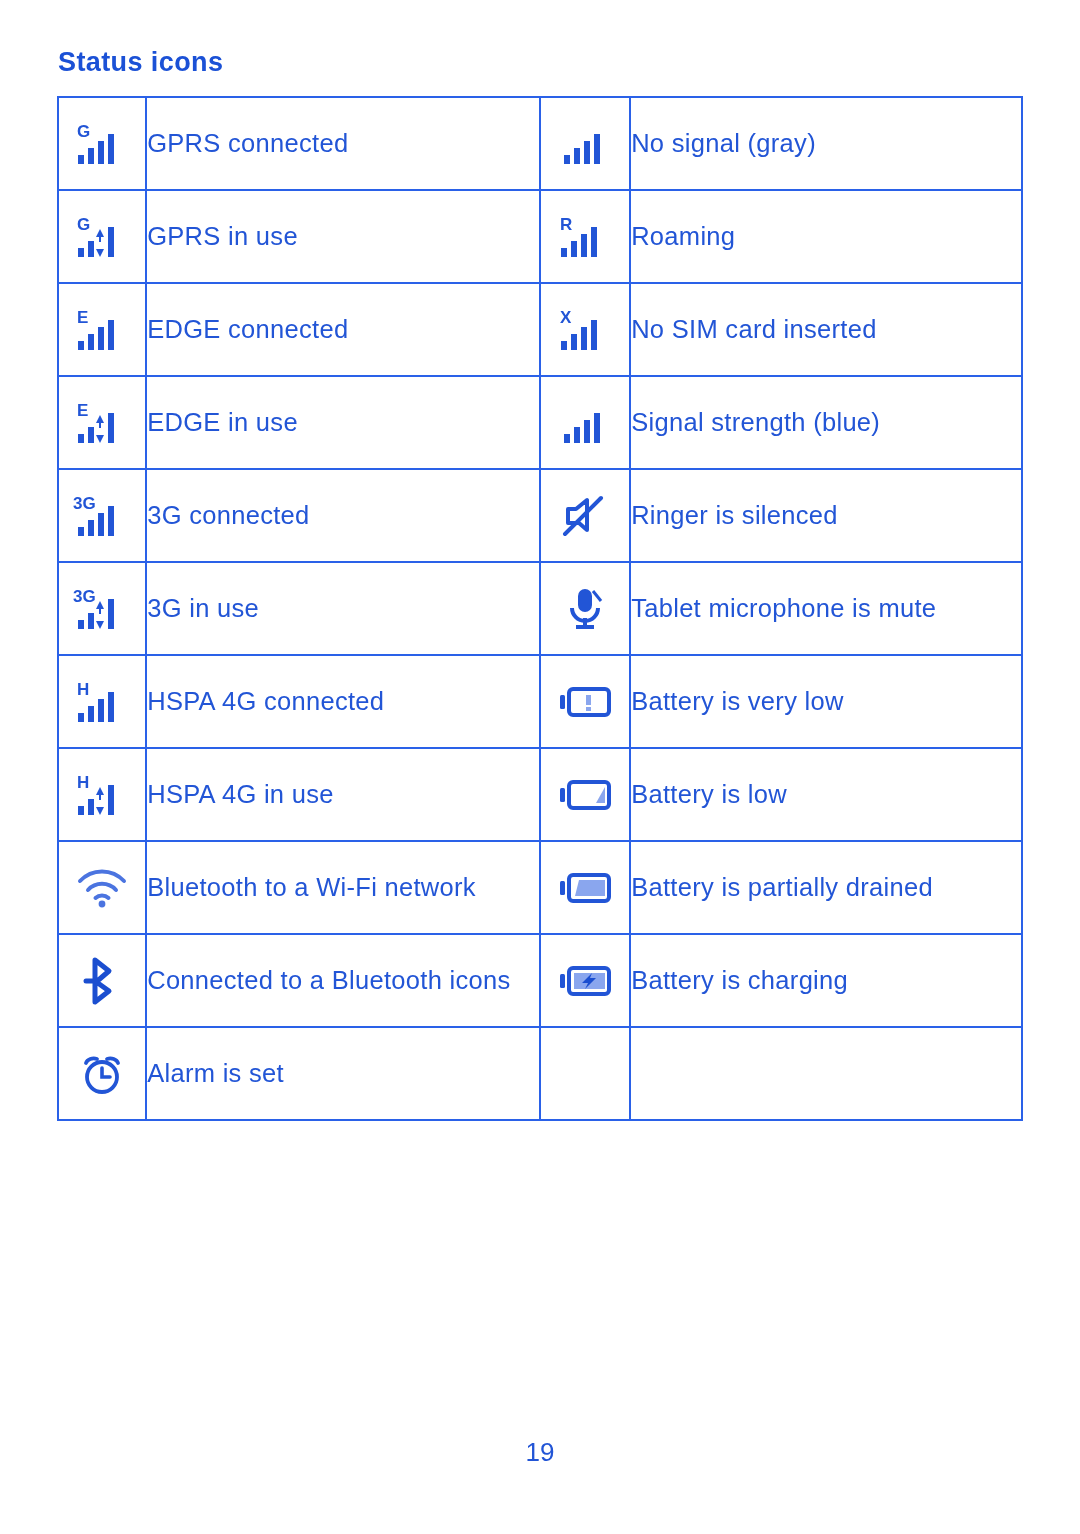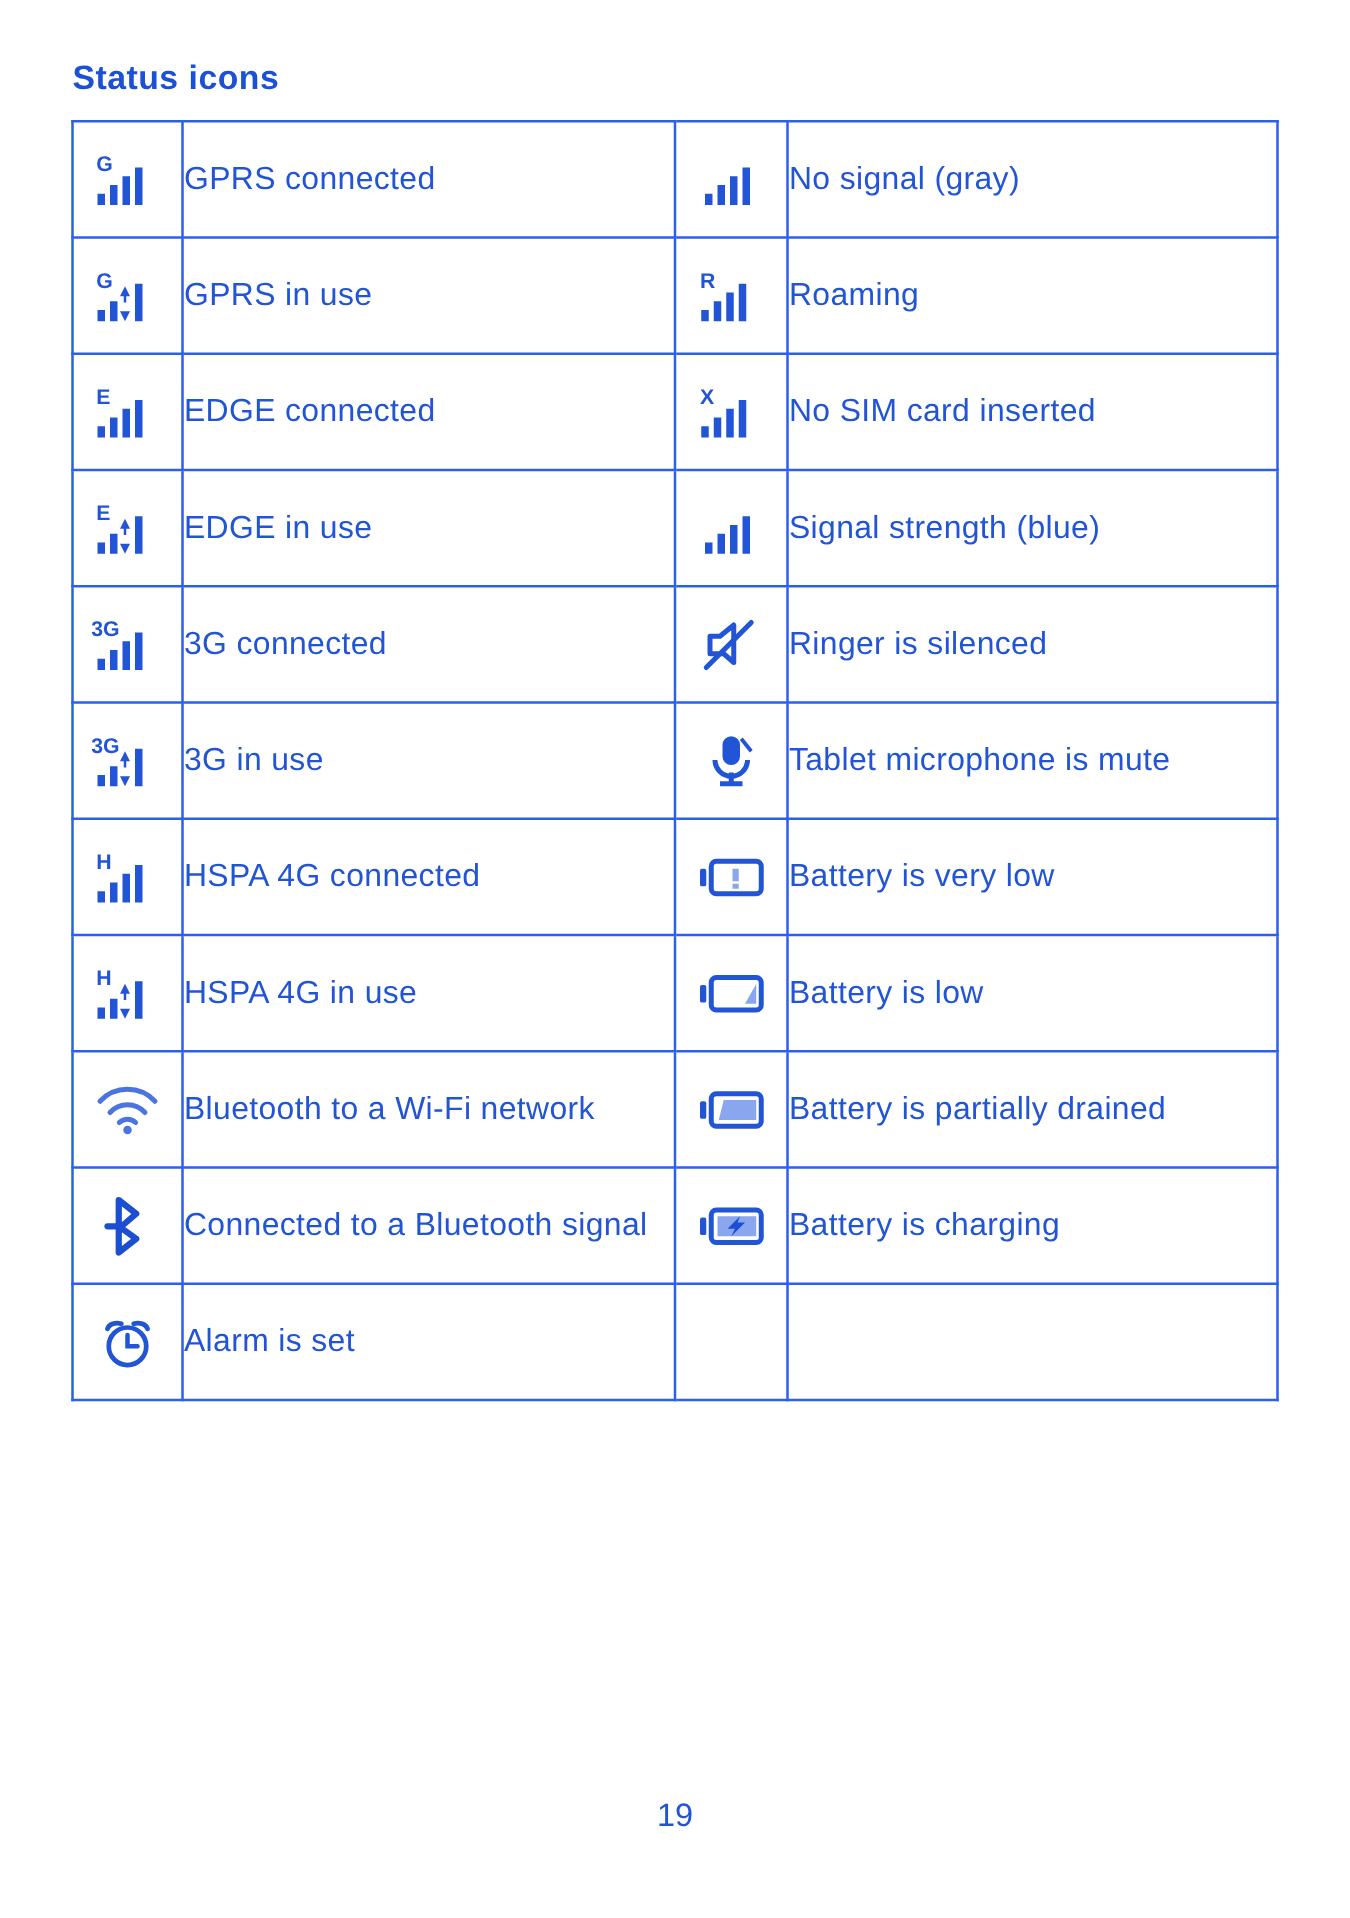--- a/index.html
+++ b/index.html
@@ -341,21 +341,21 @@
 
       <tr>
         <td class="icon-cell">
           <span class="ic">
             <svg width="38" height="50" viewBox="0 0 38 50">
               <path d="M12 25 L12 4 L26 15 L12 27 L12 46 L26 35 L12 25" fill="none" stroke="#1b4ed0" stroke-width="5" stroke-linejoin="round" stroke-linecap="round"></path>
               <line x1="3" y1="25" x2="13" y2="25" stroke="#1b4ed0" stroke-width="5" stroke-linecap="round"></line>
             </svg>
           </span>
         </td>
-        <td class="label-cell">Connected to a Bluetooth signal</td>
+        <td class="label-cell">Connected to a Bluetooth icons</td>
         <td class="icon-cell-r">
           <span class="ic">
             <svg width="54" height="34" viewBox="0 0 54 34">
               <rect x="2" y="10" width="5" height="14" rx="1.5" fill="#2255d6"></rect>
               <rect x="11" y="4" width="40" height="26" rx="4" fill="none" stroke="#2255d6" stroke-width="4"></rect>
               <rect x="16" y="9" width="31" height="16" fill="#8aa6ee"></rect>
               <path d="M34 9 L24 19 L30 19 L27 25 L38 14 L32 14 Z" fill="#1b4ed0"></path>
             </svg>
           </span>
         </td>

